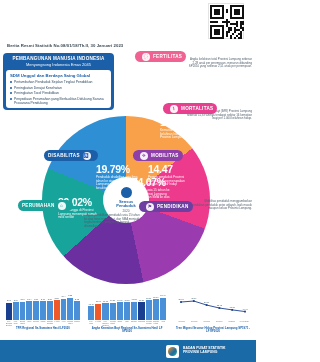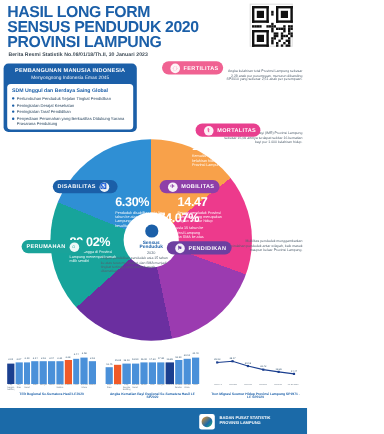--- a/index.html
+++ b/index.html
@@ -131,25 +131,20 @@
                display:flex; align-items:center; justify-content:center; }
   .foot-logo .fl { width:9px; height:9px; border-radius:50%;
                    background:linear-gradient(135deg,#f7941e 0%,#1b6aa8 60%,#2bb673 100%); }
   .foot-txt { position:absolute; left:183px; top:6px; color:#fff;
               font-size:3.4px; font-weight:bold; line-height:4.2px; }
 </style>
 </head>
 <body>
 
 <div class="header">
-  <div class="title">
-    <span>HASIL LONG FORM</span>
-    <span>SENSUS PENDUDUK 2020</span>
-    <span>PROVINSI LAMPUNG</span>
-  </div>
   <div class="subtitle">Berita Resmi Statistik No.08/01/18/Th.II, 30 Januari 2023</div>
   <div class="qr" id="qrbox">
       <div class="cell" style="left: 1px; top: 1px; width: 14px; height: 2px;"></div>
       <div class="cell" style="left: 1px; top: 13px; width: 14px; height: 2px;"></div>
       <div class="cell" style="left: 1px; top: 1px; width: 2px; height: 14px;"></div>
       <div class="cell" style="left: 13px; top: 1px; width: 2px; height: 14px;"></div>
       <div class="cell" style="left: 5px; top: 5px; width: 6px; height: 6px;"></div>
       <div class="cell" style="left: 21px; top: 1px; width: 14px; height: 2px;"></div>
       <div class="cell" style="left: 21px; top: 13px; width: 14px; height: 2px;"></div>
       <div class="cell" style="left: 21px; top: 1px; width: 2px; height: 14px;"></div>
@@ -285,21 +280,21 @@
 </div>
 <div class="stat" id="stat-pendidikan">
   <div class="val">74.07%</div>
   <div class="dsc">Penduduk usia 15 tahun ke atas di Provinsi Lampung berpendidikan SMA ke atas</div>
 </div>
 <div class="stat" id="stat-perumahan">
   <div class="val">89.02%</div>
   <div class="dsc">Rumah tangga di Provinsi Lampung menempati rumah milik sendiri</div>
 </div>
 <div class="stat" id="stat-disabilitas">
-  <div class="val">6.30%</div>
+  <div class="val">19.79%</div>
   <div class="dsc">Penduduk disabilitas usia lima tahun ke atas di Provinsi Lampung yang mengalami kesulitan fungsional</div>
 </div>
 
 <div class="note" id="note-fertilitas">Angka kelahiran total Provinsi Lampung sebesar 2,28 anak per perempuan, menurun dibanding SP2010 yang sebesar 2,51 anak per perempuan.</div>
 <div class="note" id="note-mortalitas">Angka kematian bayi (IMR) Provinsi Lampung sebesar 15,69 artinya terdapat sekitar 16 kematian bayi per 1.000 kelahiran hidup.</div>
 <div class="note" id="note-mobilitas">Mobilitas penduduk menggambarkan perpindahan penduduk antar wilayah, baik masuk maupun keluar Provinsi Lampung.</div>
 <div class="note" id="note-pendidikan">Tingkat pendidikan penduduk usia 15 tahun ke atas terus meningkat, dan SMA menjadi tingkat tertinggi yang paling banyak ditamatkan.</div>
 
 <div class="charts">
   <div class="chart" id="chart-1">

